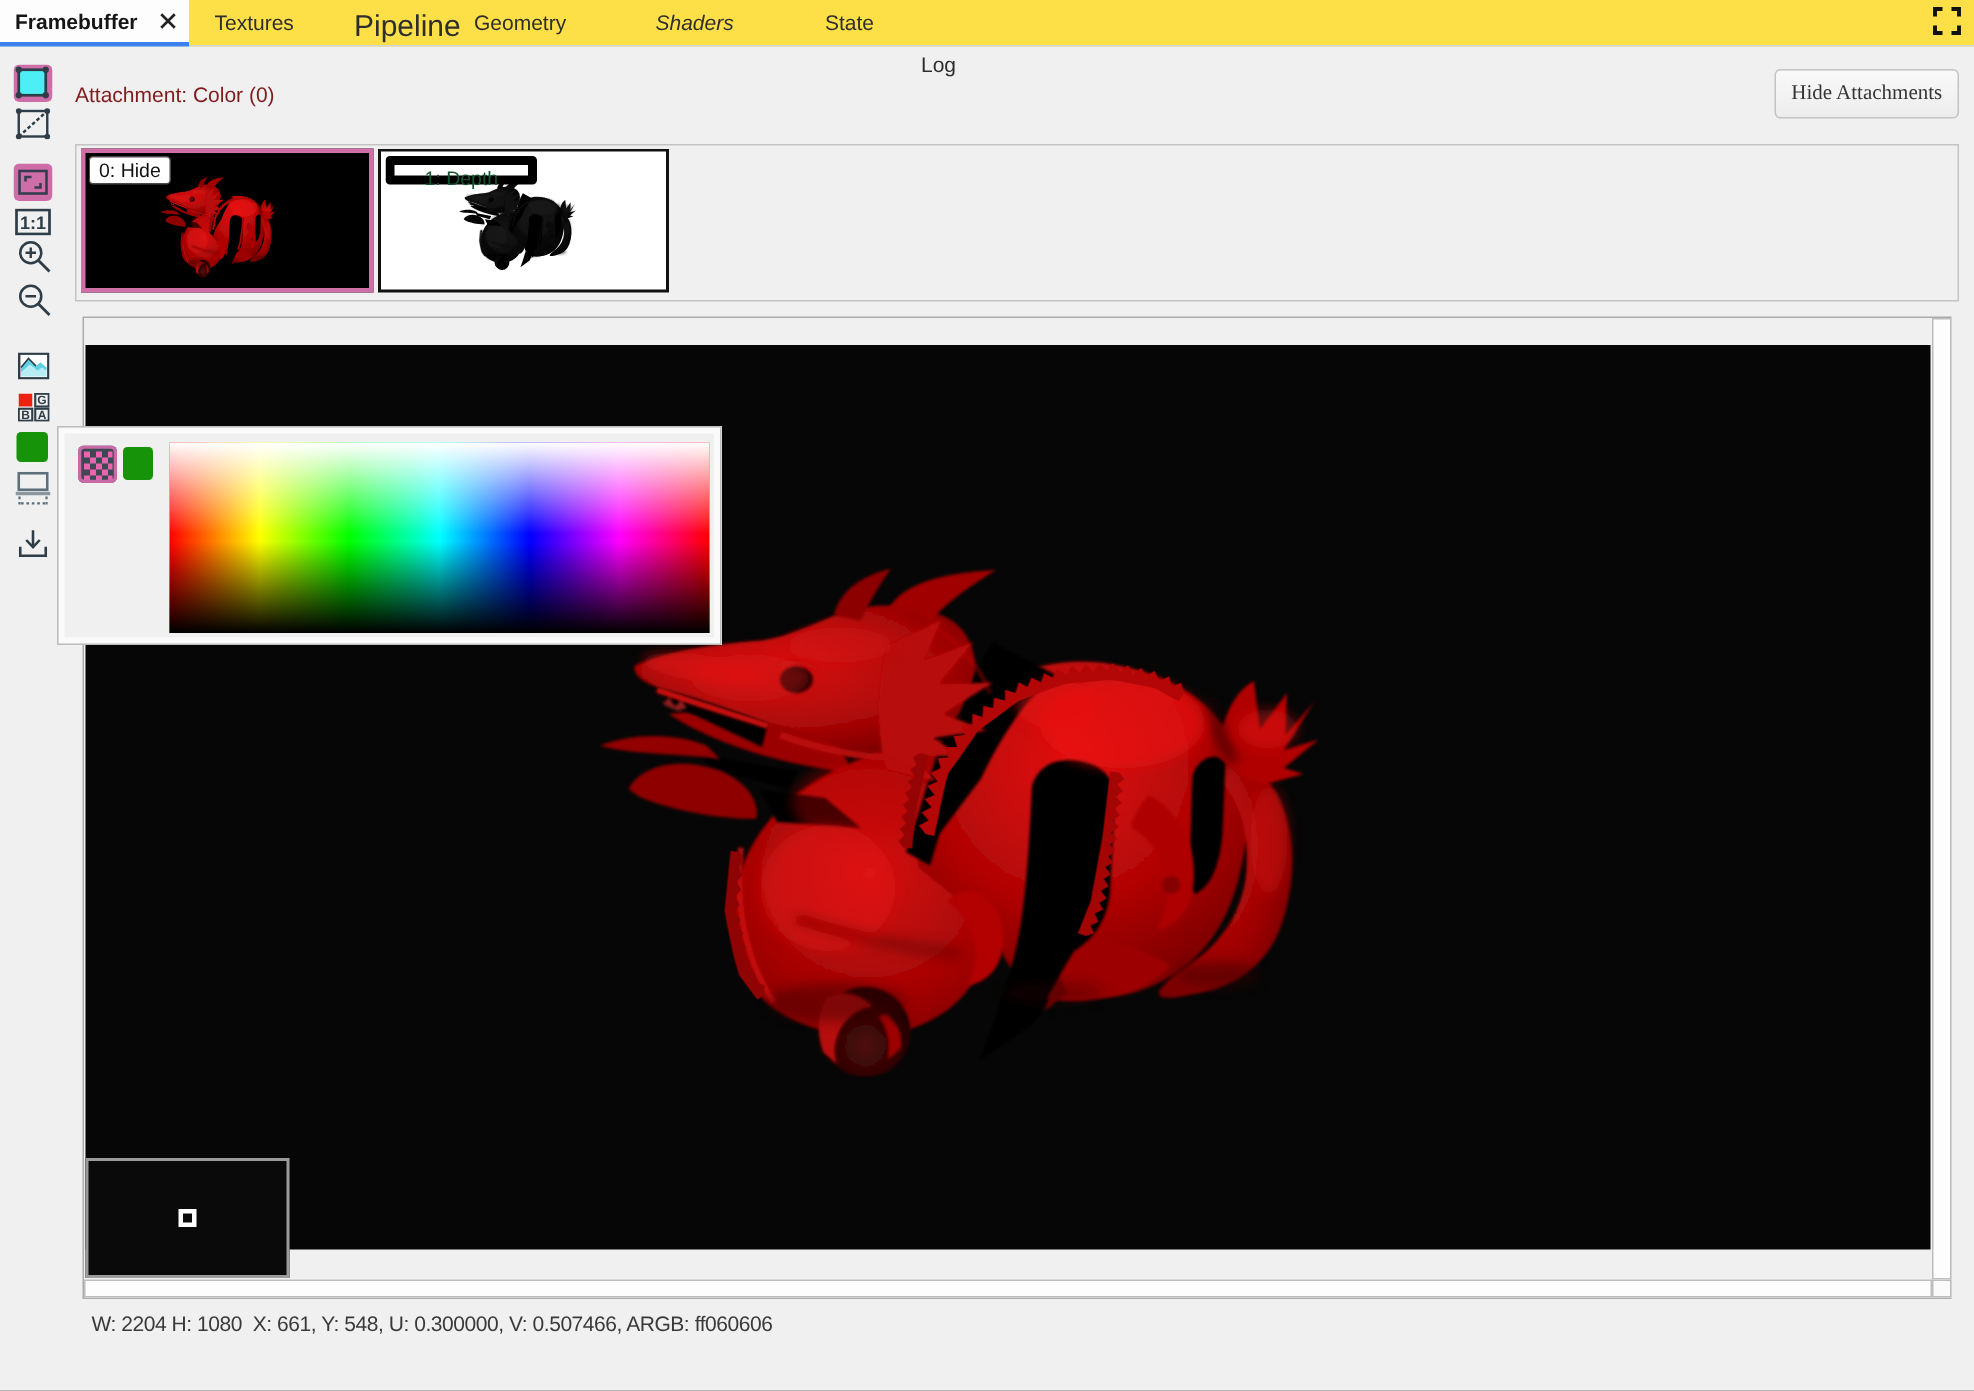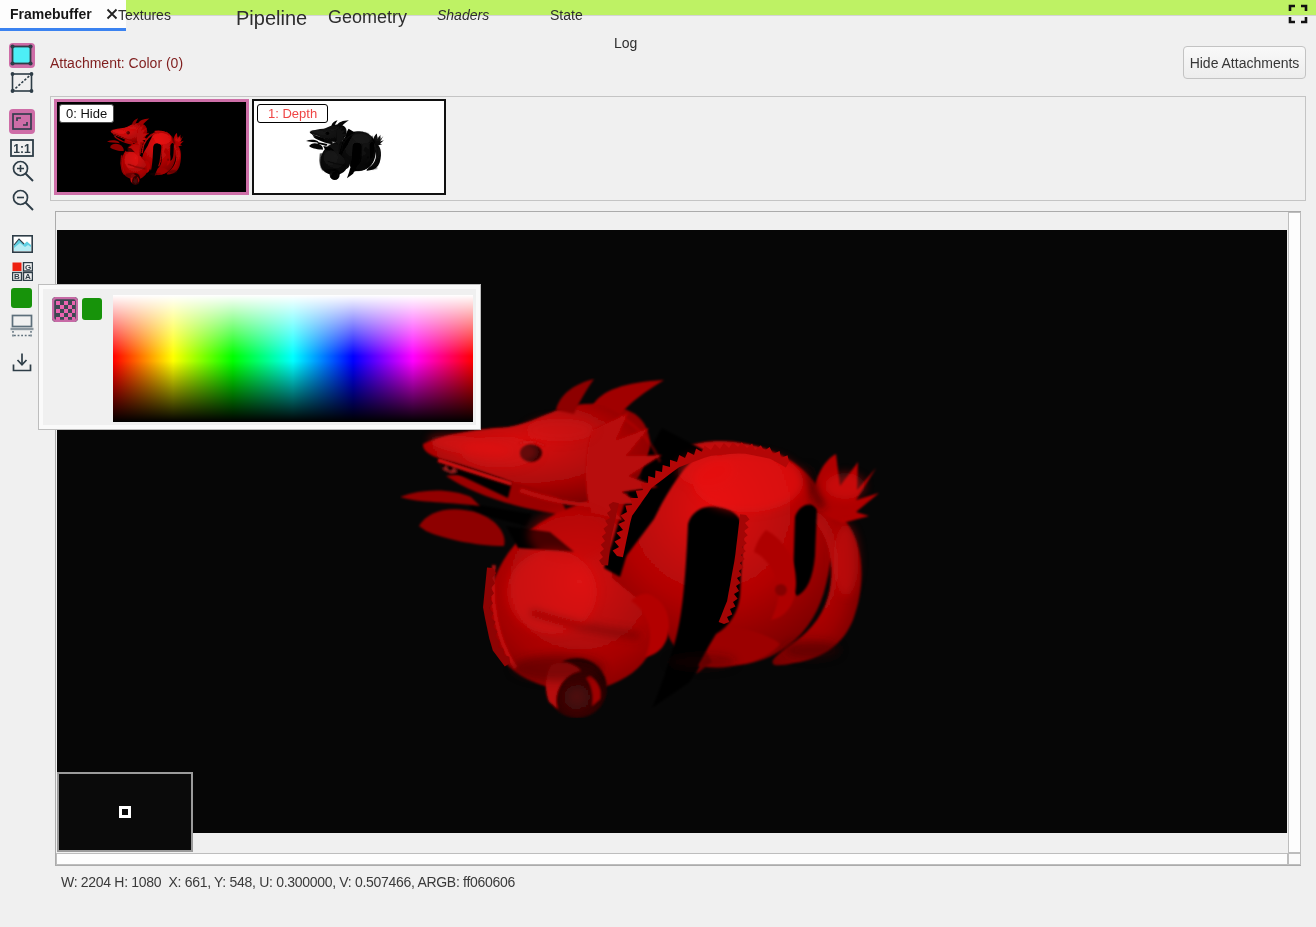--- a/index.html
+++ b/index.html
@@ -3,29 +3,29 @@
 <meta charset="utf-8">
 <style>
   * { margin:0; padding:0; box-sizing:border-box; }
   html,body { width:1316px; height:927px; background:#f0f0f0;
     font-family:"Liberation Sans", sans-serif; overflow:hidden; position:relative; }
   .abs { position:absolute; }
 </style>
 </head>
 <body>
 
-<div class="abs" style="left:0;top:0;width:1316px;height:16px;background:#bef264;border-bottom:1px solid #d4d4d4;">
+<div class="abs" style="left:0;top:0;width:1316px;height:31px;background:#fde047;border-bottom:1px solid #d4d4d4;">
   <div class="abs" style="left:0;top:0;width:126px;height:31px;background:#fdfdfd;border-bottom:3px solid #3b82f0;"></div>
   <div class="abs" style="left:10px;top:6px;font-size:14px;font-weight:bold;color:#151515;">Framebuffer</div>
   <svg class="abs" style="left:105px;top:7px;" width="14" height="14" viewBox="0 0 14 14">
       <path d="M2.5 2.5 L11.5 11.5 M11.5 2.5 L2.5 11.5" stroke="#222" stroke-width="1.8" fill="none"></path>
     </svg>
-  <div class="abs" style="left:118px;top:7px;font-size:14px;color:#2e2e2e;">Textures</div>
+  <div class="abs" style="left:143px;top:7px;font-size:14px;color:#2e2e2e;">Textures</div>
   <div class="abs" style="left:236px;top:7px;font-size:20px;color:#2e2e2e;">Pipeline</div>
-  <div class="abs" style="left:328px;top:7px;font-size:18px;color:#2e2e2e;text-align:right;">Geometry</div>
+  <div class="abs" style="left:316px;top:7px;font-size:14px;color:#2e2e2e;text-align:right;">Geometry</div>
   <div class="abs" style="left:437px;top:7px;font-size:14px;color:#2e2e2e;font-style:italic;">Shaders</div>
   <div class="abs" style="left:534px;top:7px;font-size:14px;color:#2e2e2e;margin-left:16px;">State</div>
   <div class="abs" style="left:614px;top:7px;font-size:14px;color:#2e2e2e;margin-top:28px;">Log</div>
   <svg class="abs" style="left:1288px;top:4px;" width="20" height="20" viewBox="0 0 20 20">
     <path d="M2 7 V2 H7 M13 2 H18 V7 M18 13 V18 H13 M7 18 H2 V13" stroke="#111" stroke-width="2.6" fill="none"></path>
   </svg>
 </div>
 
 <div id="tools">
 
@@ -98,37 +98,37 @@
   </svg>
 
   <svg class="abs" style="left:12px;top:352px;" width="20" height="20" viewBox="0 0 20 20">
     <path d="M1.5 12.5 V18.5 H18.5 V12.5" fill="none" stroke="#2e3d47" stroke-width="1.7"></path>
     <path d="M10 1.5 V12" stroke="#2e3d47" stroke-width="1.7"></path>
     <path d="M5.5 8 L10 12.8 L14.5 8" fill="none" stroke="#2e3d47" stroke-width="1.7"></path>
   </svg>
 </div>
 
 <div class="abs" style="left:50px;top:55px;font-size:14px;color:#7f1d1d;">Attachment: Color (0)</div>
-<div class="abs" style="left:1183px;top:46px;width:123px;height:33px;border:1px solid #c3c3c3;border-radius:4px;background:linear-gradient(#f9f9f9,#ededed);font-size:14px;color:#363636;text-align:center;line-height:32px;">Hide Attachments</div>
+<div class="abs" style="left:1183px;top:46px;width:123px;height:33px;border:1px solid #c3c3c3;border-radius:4px;background:linear-gradient(#f9f9f9,#ededed);font-size:14px;color:#363636;text-align:center;line-height:32px;font-family:Liberation Serif, serif;">Hide Attachments</div>
 
 <div class="abs" style="left:50px;top:96px;width:1256px;height:105px;border:1px solid #c4c4c4;background:#f0f0f0;"></div>
 
 <div class="abs" style="left:54px;top:99px;width:195px;height:96px;border:3px solid #ce6fa8;background:#000;overflow:hidden;">
   <svg class="abs" style="left:50px;top:16px;" width="77" height="67" viewBox="400 378 480 340" preserveAspectRatio="none">
       <use href="#dragon"></use>
     </svg>
 </div>
 <div class="abs" style="left:59px;top:104px;height:19px;padding:0 6px;background:#fff;border:1px solid #4a4a4a;border-radius:3px;font-size:13px;line-height:17px;color:#111;">0: Hide</div>
 
 <div class="abs" style="left:252px;top:99px;width:194px;height:96px;border:2px solid #111;background:#fff;overflow:hidden;">
   <svg class="abs" style="left:52px;top:19px;filter:grayscale(1) brightness(0.55) contrast(1.1);" width="78" height="60" viewBox="400 378 480 340" preserveAspectRatio="none">
       <use href="#dragon"></use>
     </svg>
 </div>
-<div class="abs" style="left:257px;top:104px;height:19px;padding:0 10px;background:#fff;border:1px solid #000000;border-radius:3px;font-size:13px;line-height:17px;color:#ef4444;">1: Depth</div>
+<div class="abs" style="left:257px;top:104px;height:19px;padding:0 20px;background:#fff;border:6px solid #000000;border-radius:3px;font-size:13px;line-height:17px;color:#14532d;">1: Depth</div>
 
 <div class="abs" style="left:55px;top:211px;width:1246px;height:655px;border:1px solid #ababab;background:#f0f0f0;"></div>
 <div class="abs" style="left:57px;top:230px;width:1230px;height:603px;background:#060606;overflow:hidden;">
   <svg class="abs" style="left:343px;top:148px;" width="480" height="340" viewBox="400 378 480 340">
       <use href="#dragon"></use>
     </svg>
 </div>
 
 <div class="abs" style="left:1288px;top:212px;width:13px;height:641px;background:#fdfdfd;border:1px solid #bdbdbd;"></div>
 <div class="abs" style="left:56px;top:853px;width:1232px;height:12px;background:#fdfdfd;border:1px solid #bdbdbd;"></div>

